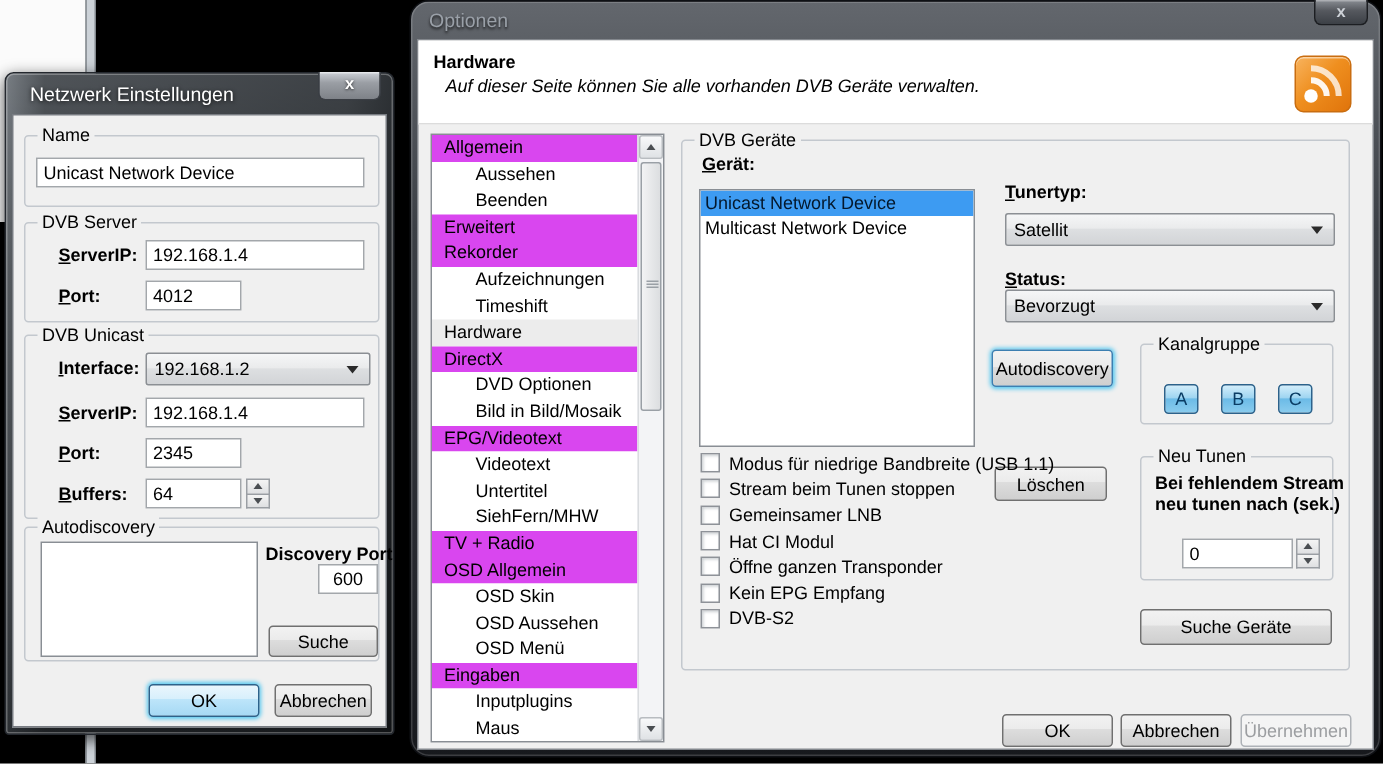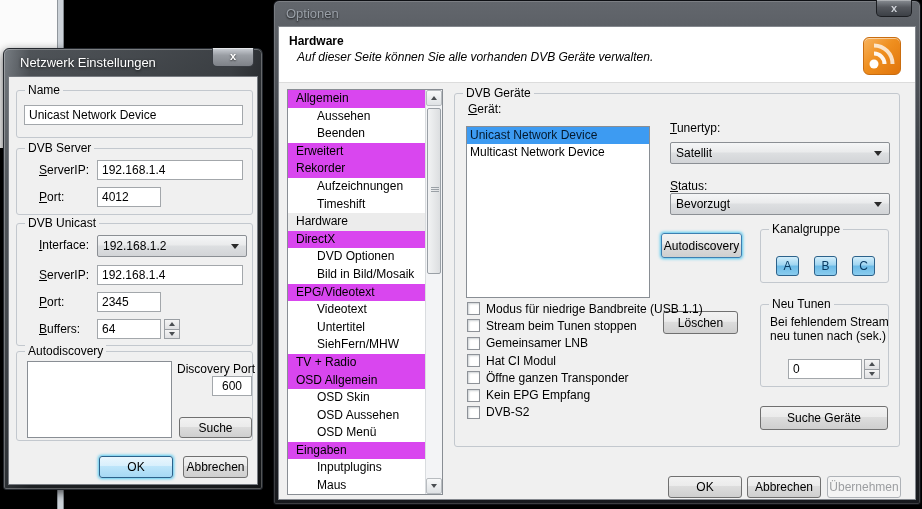--- a/index.html
+++ b/index.html
@@ -2,21 +2,21 @@
 <html><head>
 <meta charset="utf-8">
 <style>
   * { box-sizing: border-box; margin: 0; padding: 0; }
   html,body { width:922px; height:509px; }
   body {
     position:relative; overflow:hidden; background:#000;
     font-family:"Liberation Sans", sans-serif; font-size:12px; color:#000;
   }
   .abs { position:absolute; }
-  .lbl { position:absolute; font-size:12px; white-space:nowrap; color:#000; }
+  .lbl { position:absolute; font-size:12px; white-space:nowrap; color:#000;font-weight:bold; }
 
   
   .bg-white-patch { left:0; top:0; width:57px; height:148px; background:#fbfbfb; }
   .bg-gray-bar { left:57px; top:0; width:7px; height:509px;
     background:#ccd2d8; border-left:1px solid #90969c; border-right:1px solid #82888e; }
 
   
   .win { position:absolute; border-radius:6px 6px 3px 3px; }
   .win-active {
     background:linear-gradient(90deg,#b9bdc1,#7a7e82 10%,#5e6266 88%,#464a4e),
@@ -160,21 +160,21 @@
       <span class="lbl" style="left:160px; top:10px;">Discovery Port</span>
       <div class="input center" style="left:195px; top:24px; width:40px; height:20px;">600</div>
       <div class="btn" style="left:162px; top:65px; width:73px; height:21px;">Suche</div>
     </div>
 
     <div class="btn default-blue" style="left:90px; top:379px; width:74px; height:22px;">OK</div>
     <div class="btn" style="left:174px; top:379px; width:65px; height:22px;">Abbrechen</div>
   </div>
 </div>
 
-<div class="win win-inactive" style="left:273px; top:0px; width:648px; height:505px;">
+<div class="win win-inactive" style="left:273px; top:0px; width:648px; height:505px;border-radius:13px;">
   <div class="titlebar titlebar-inactive">
     <span class="title">Optionen</span>
   </div>
   <div class="close-btn close-inactive">x</div>
 
   <div class="client" id="opt-client">
 
     <div class="opt-header">
       <span class="h-title">Hardware</span>
       <span class="h-sub">Auf dieser Seite können Sie alle vorhanden DVB Geräte verwalten.</span>

